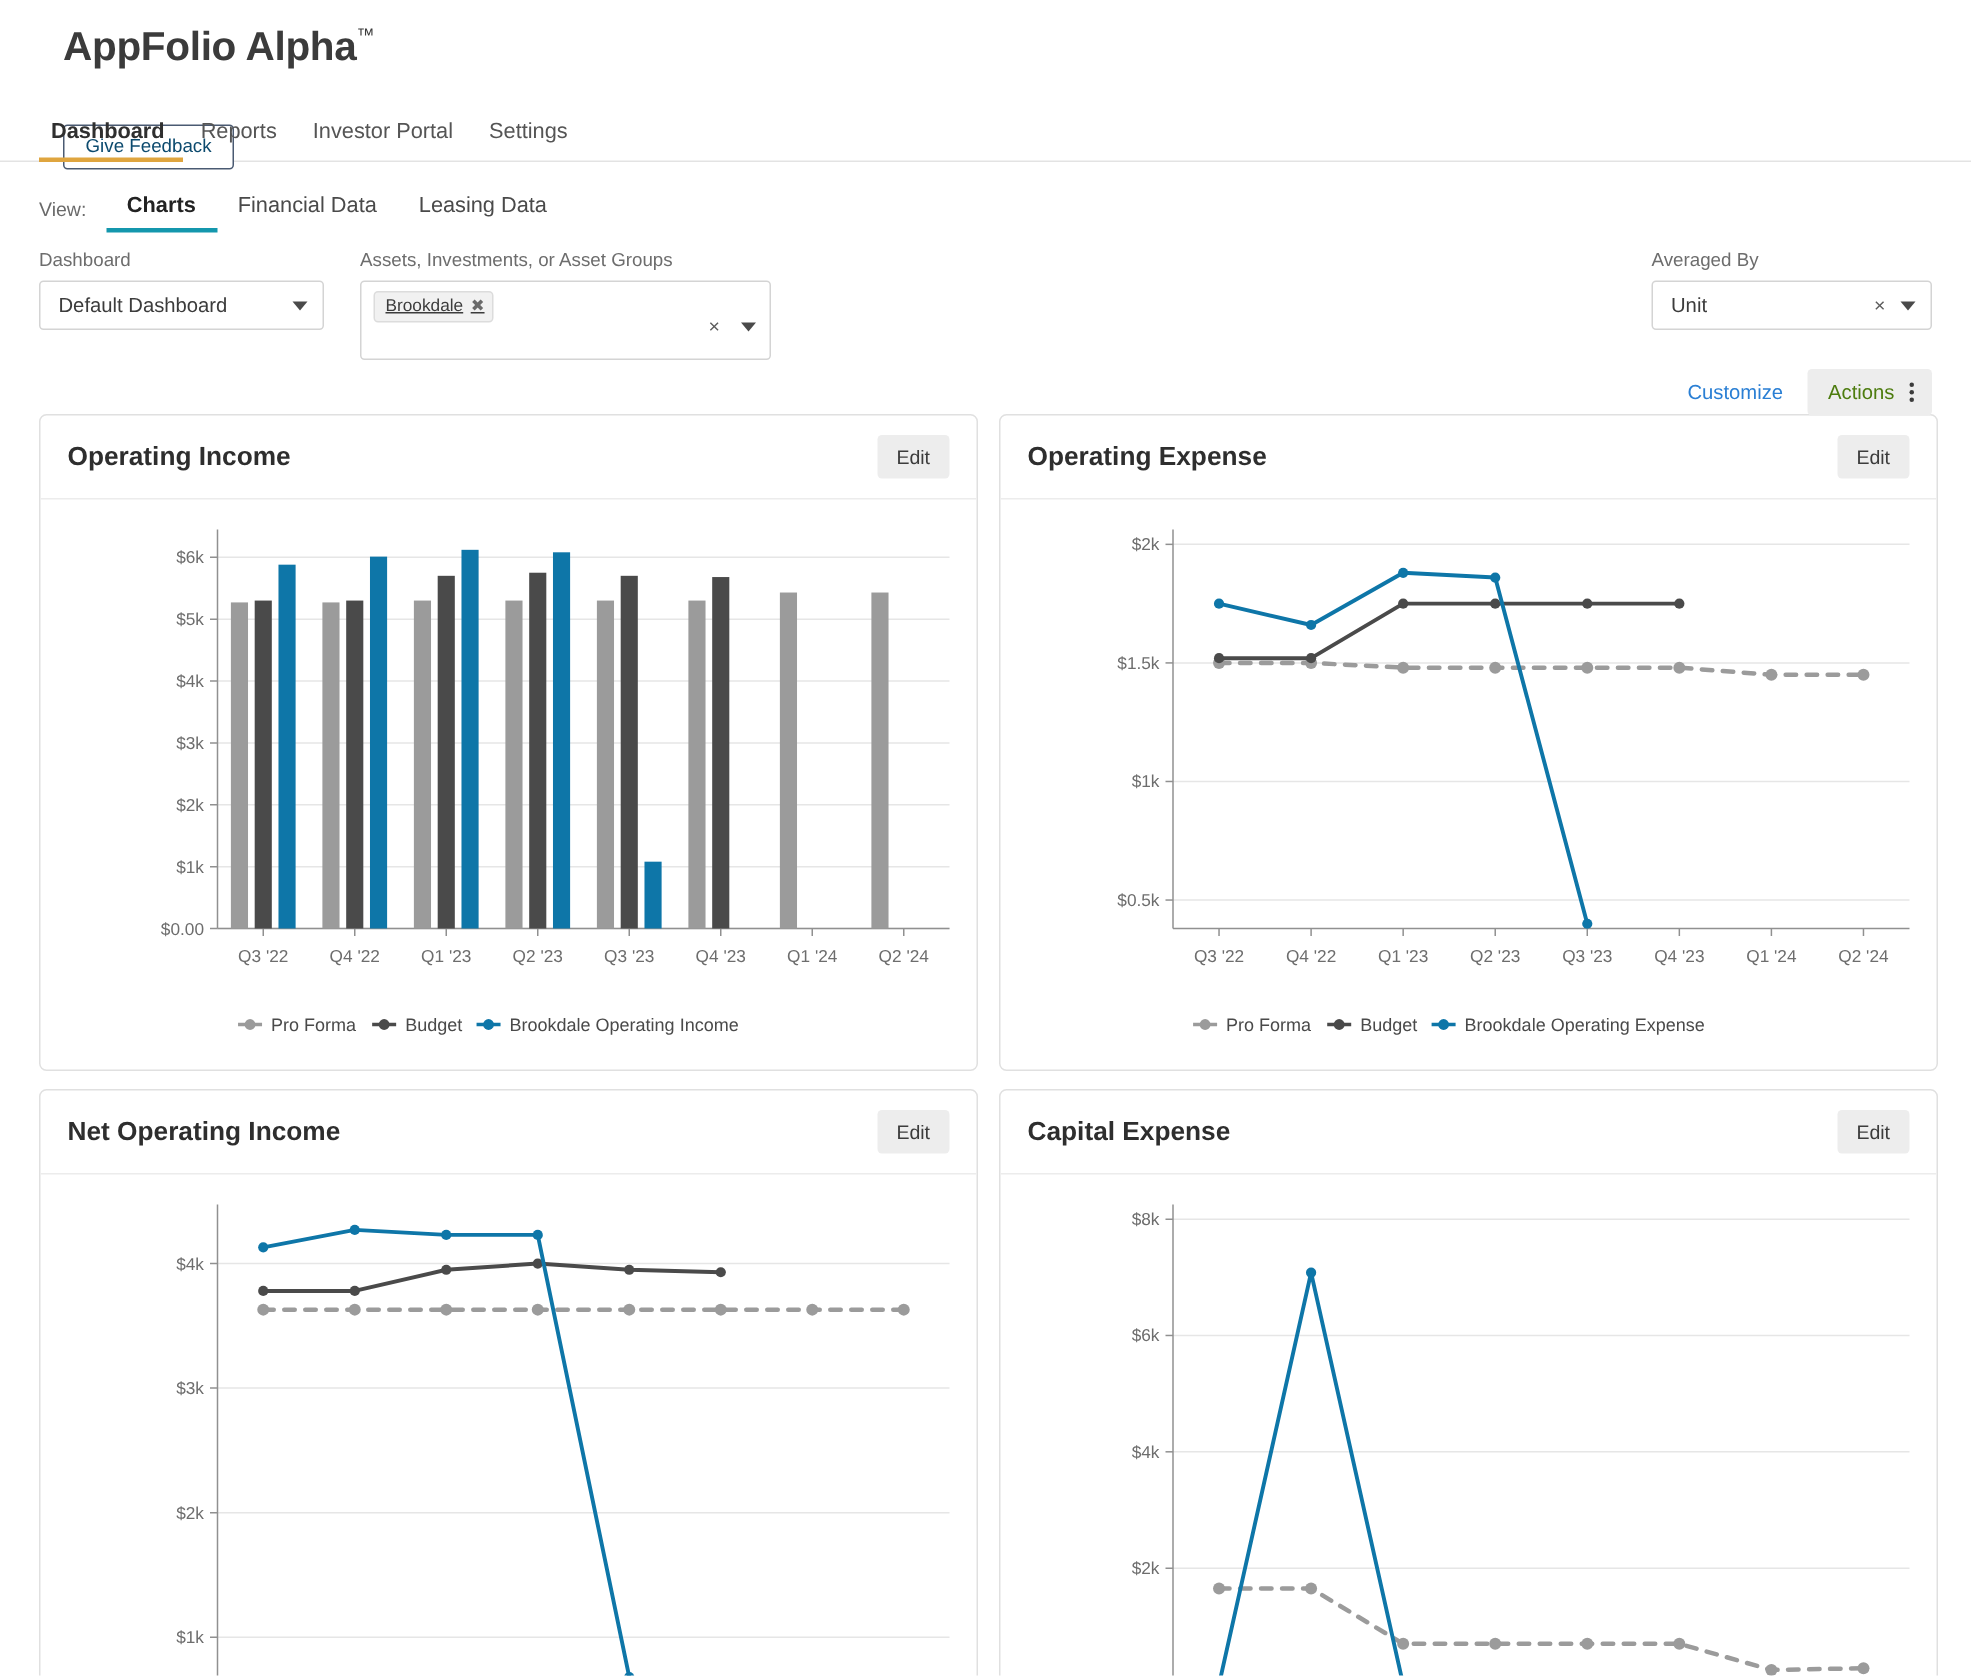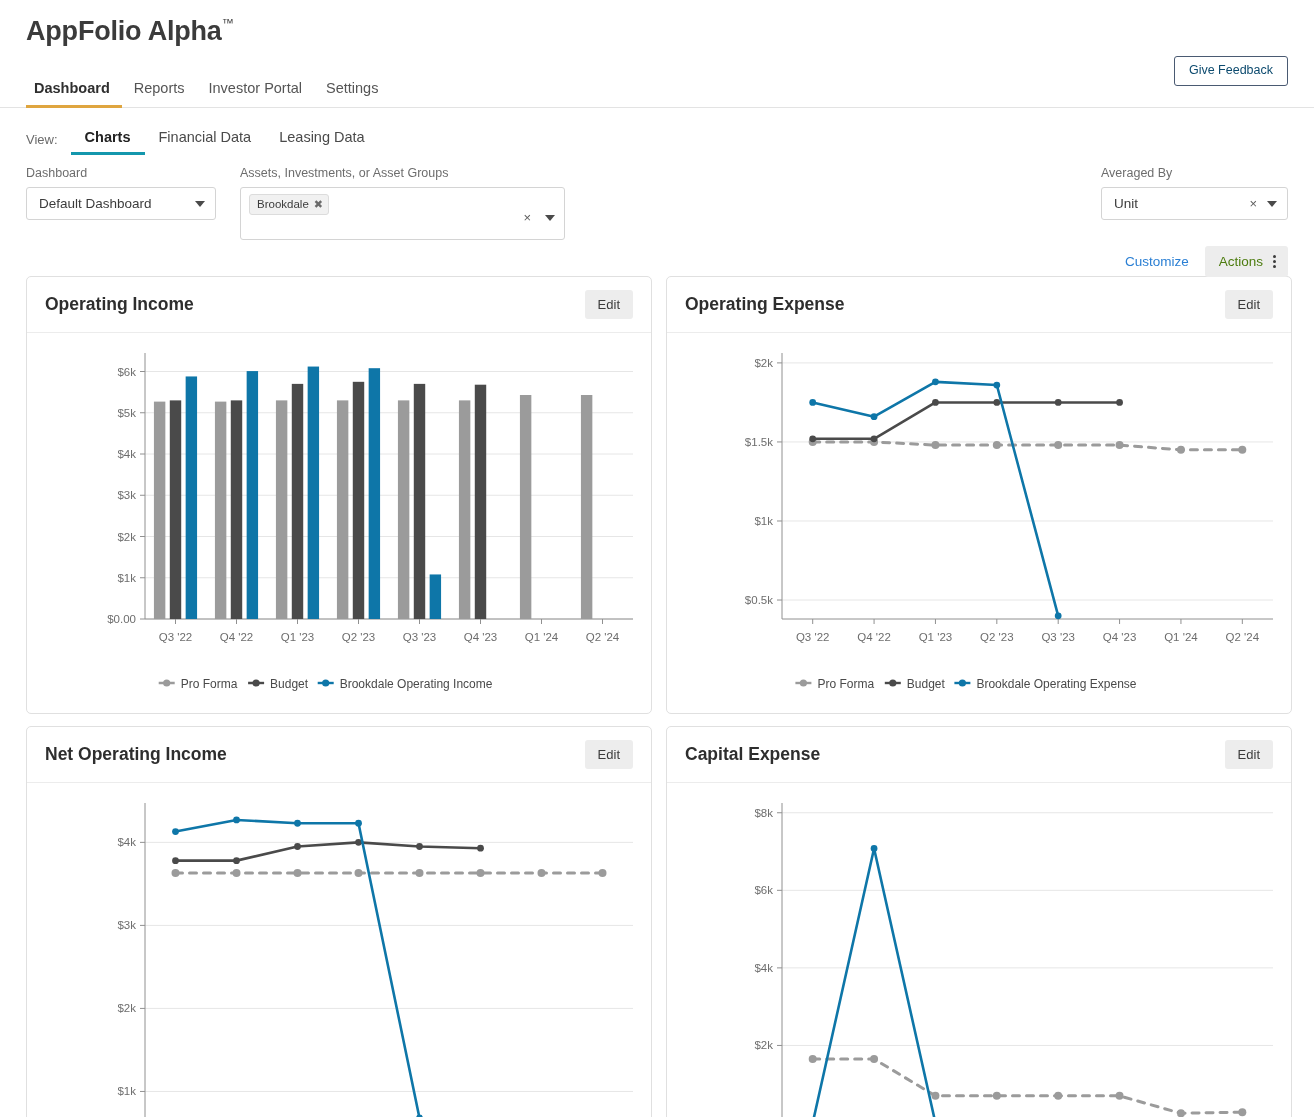--- a/index.html
+++ b/index.html
@@ -11,22 +11,23 @@
     font-family: "Liberation Sans", sans-serif;
     color: #3c3c3c;
     overflow: hidden;
   }
 
   
   .app-header {
     display: flex;
     align-items: flex-start;
     justify-content: space-between;
-    padding: 18px 26px 0 26px;
+    padding: 18px 26px 0 42px;
     height: 70px;
+    flex-direction: column;
   }
   .app-title {
     font-size: 27px;
     font-weight: bold;
     color: #3b3b3b;
     letter-spacing: -0.2px;
     position: relative;
     line-height: 1;
   }
   .tm {
@@ -165,20 +166,21 @@
   .chip {
     display: inline-flex;
     align-items: center;
     background: #f1f1f1;
     border: 1px solid #dcdcdc;
     border-radius: 3px;
     font-size: 11.5px;
     color: #3c3c3c;
     padding: 2px 5px 2px 7px;
     line-height: 1.3;
+    text-decoration: underline;
   }
   .chip-x {
     margin-left: 5px;
     font-size: 11px;
     color: #6a6a6a;
     cursor: pointer;
   }
   .multi-controls {
     position: absolute;
     right: 9px;
@@ -289,21 +291,21 @@
 <div class="filters">
 
   <div class="filter" style="left:26px; top:8px; width:190px;">
     <div class="filter-label">Dashboard</div>
     <div class="select-box">
       <span>Default Dashboard</span>
       <span class="caret"></span>
     </div>
   </div>
 
-  <div class="filter" style="left:240px; top:8px; width:325px;">
+  <div class="filter" style="left:240px; top:8px; width:274px;">
     <div class="filter-label">Assets, Investments, or Asset Groups</div>
     <div class="multi-box">
       <span class="chip">
         <span>Brookdale</span>
         <span class="chip-x">✖</span>
       </span>
       <span class="multi-controls">
         <span class="clear-x">×</span>
         <span class="caret"></span>
       </span>

